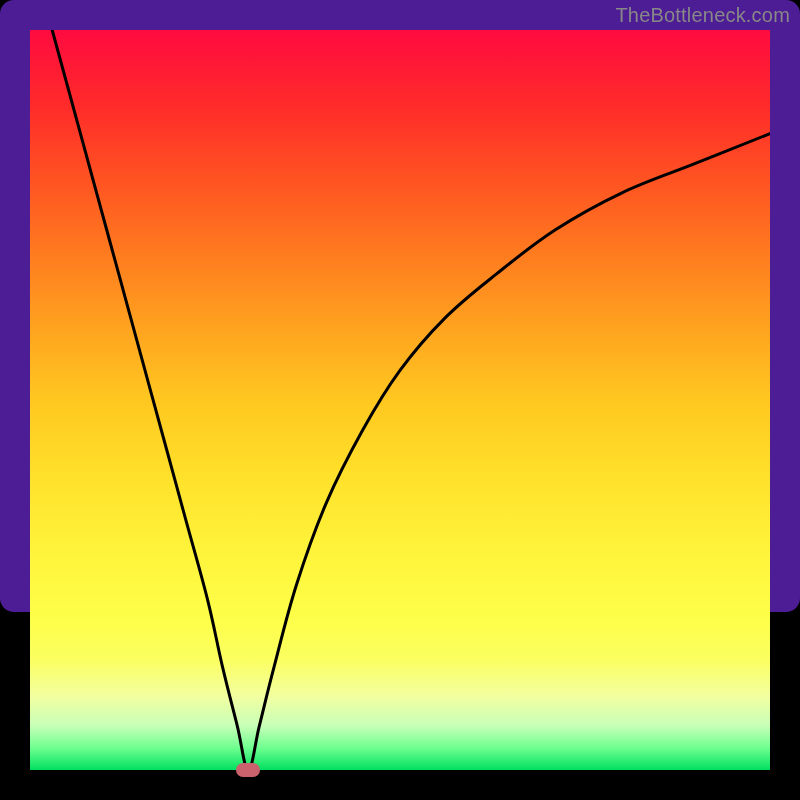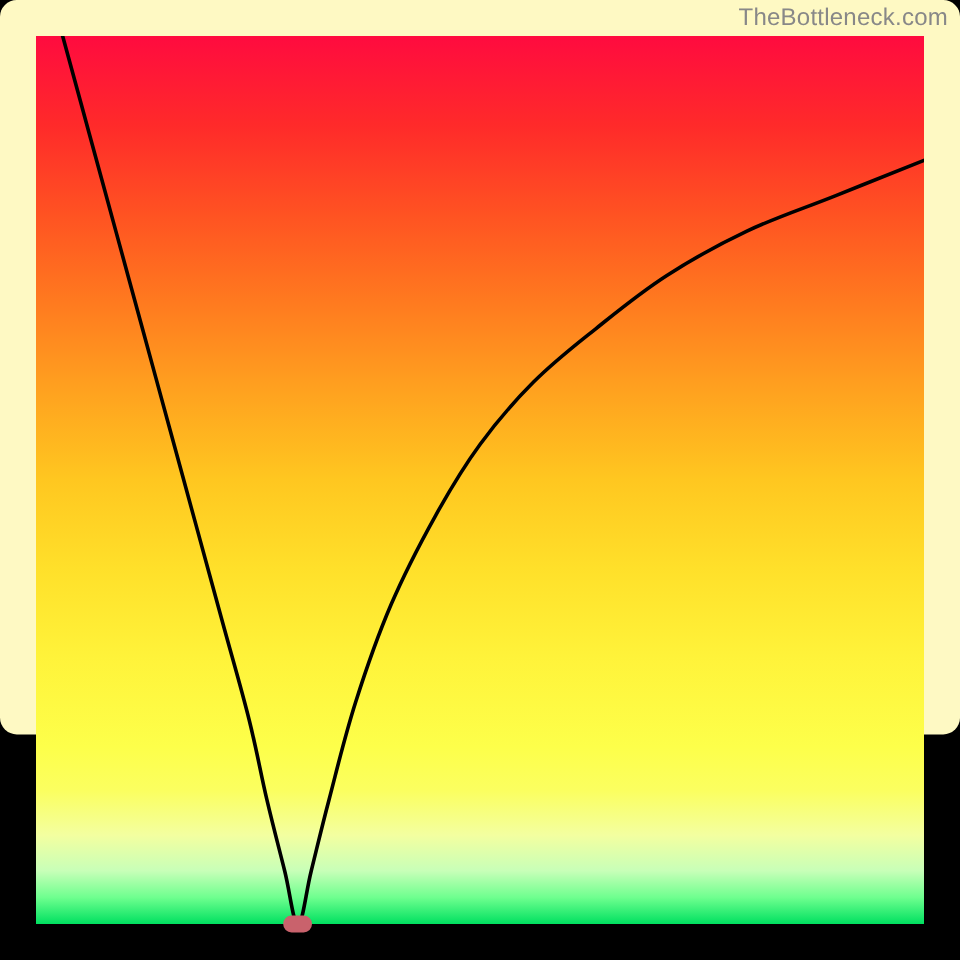--- a/index.html
+++ b/index.html
@@ -1,20 +1,20 @@
 <!DOCTYPE html>
 <html><head>
 <meta charset="utf-8">
 <style>
   * { margin: 0; padding: 0; box-sizing: border-box; }
   html, body { width: 800px; height: 800px; overflow: hidden; background: #000; }
   .frame {
     width: 800px;
     height: 612px;
-    background: #fef9c3;
+    background: #4c1d95;
     position: relative;
     border-radius: 14px;
   }
   .plot-area {
     position: absolute;
     left: 30px;
     top: 30px;
     width: 740px;
     height: 740px;
     background: linear-gradient(to bottom,

